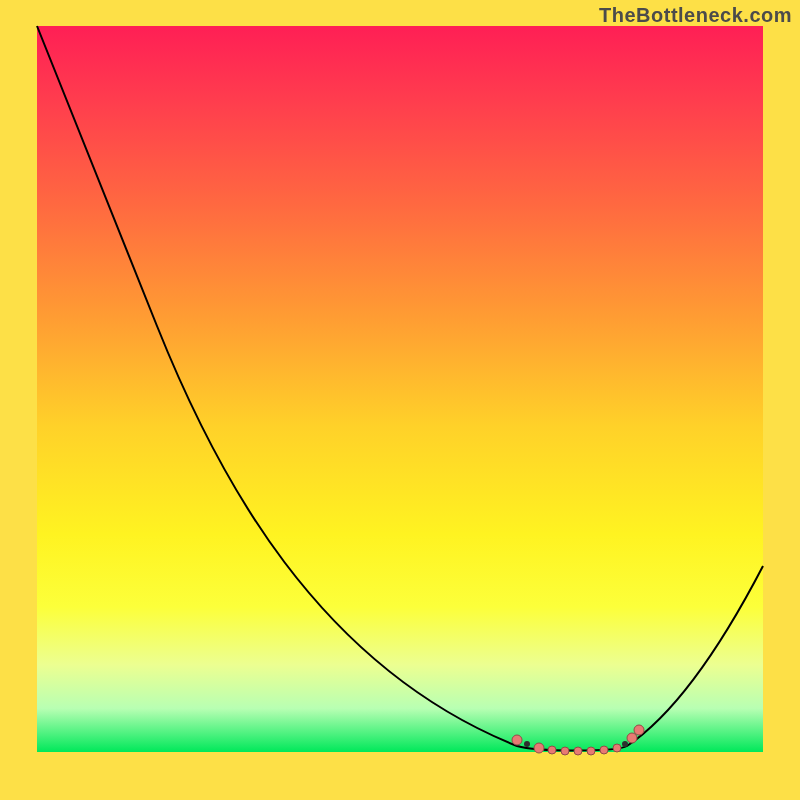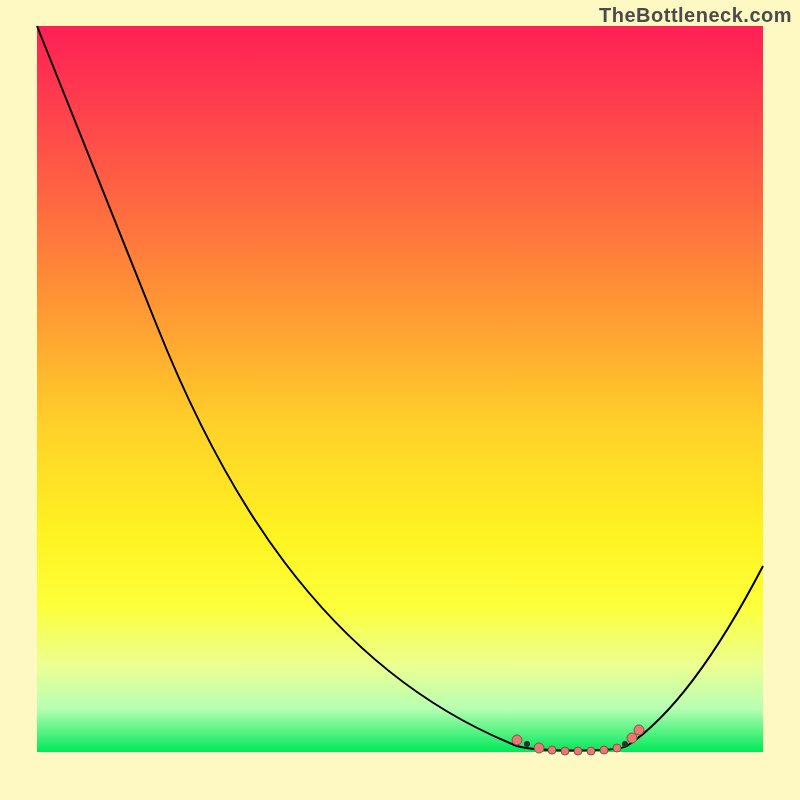--- a/index.html
+++ b/index.html
@@ -8,21 +8,21 @@
     width: 800px;
     height: 800px;
     background: #000;
     font-family: Arial, Helvetica, sans-serif;
     overflow: hidden;
   }
   .container {
     position: relative;
     width: 800px;
     height: 800px;
-    background: #fef9c3;
+    background: #fde047;
   }
   .watermark {
     position: absolute;
     top: 4px;
     right: 8px;
     color: #4b4b4b;
     font-size: 20px;
     font-weight: bold;
     letter-spacing: 0.5px;
     z-index: 10;

